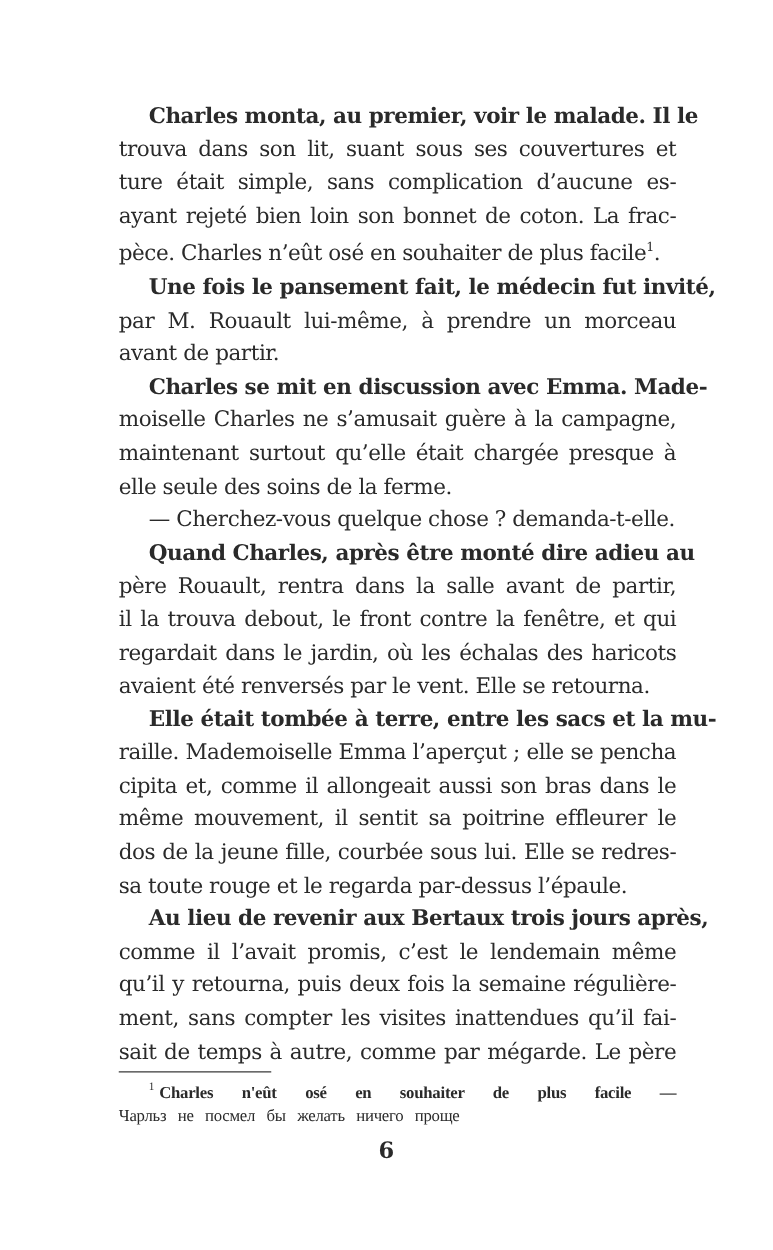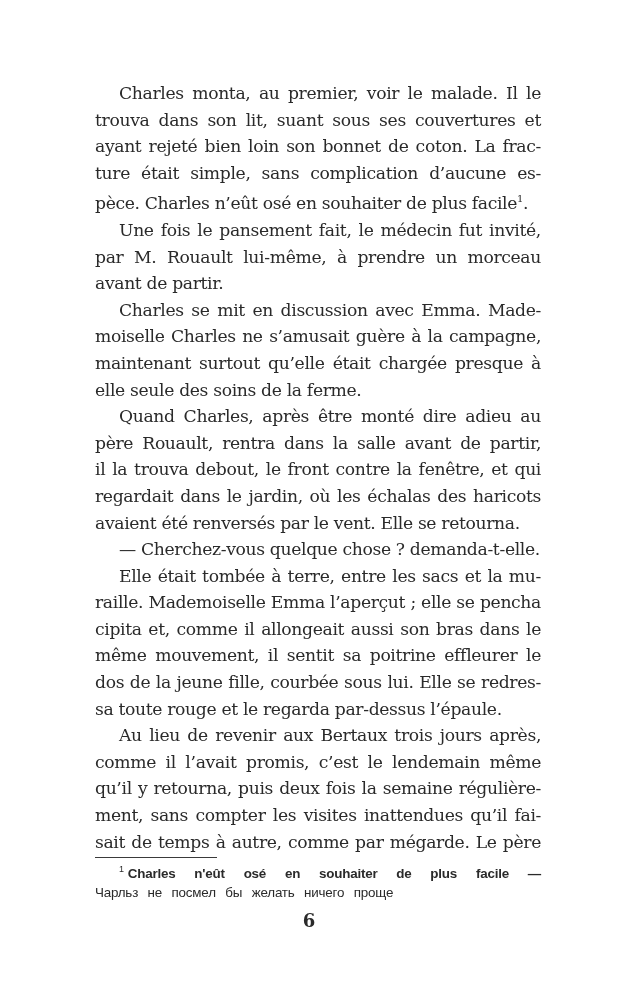--- a/index.html
+++ b/index.html
@@ -9,29 +9,29 @@
     font-family: "DejaVu Serif", "Liberation Serif", serif;
     color: #2a2a2a;
   }
   .body-text {
     font-size: 17.2px;
     line-height: 26.6px;
     letter-spacing: -0.35px;
   }
   .line { display: block; text-align: justify; text-align-last: justify; white-space: nowrap; }
   .line.last { text-align-last: left; }
-  .line.first { padding-left: 24px; }
+  .line.first { padding-left: 24px; font-weight: bold; }
   .line.dash { padding-left: 24px; text-align-last: left; }
   .footnote-rule {
     position: absolute; left: 95px; top: 857px; width: 122px; height: 0;
     border-top: 1px solid #3a3a3a;
   }
   .footnote {
     position: absolute; left: 95px; top: 860px; width: 446px;
-    font-family: Liberation Sans, sans-serif;
+    font-family: Liberation Serif, serif;
     font-size: 13.4px; line-height: 19px; color: #2a2a2a;
     letter-spacing: -0.2px;
   }
   .fn-line { display: block; white-space: nowrap; text-align: justify; text-align-last: justify; }
   .fn-line.first { padding-left: 24px; }
   .fn-line.last { text-align-last: left; word-spacing: 6px; }
   .fn-mark { font-size: 9px; vertical-align: 6px; font-weight: normal; margin-right: 4px; }
   .fn-bold { font-weight: bold; }
   .sup { font-size: 10px; vertical-align: 7px; }
   .page-number {
@@ -42,48 +42,48 @@
 </style>
 </head>
 <body>
 
 <div class="page">
   <div class="body-text">
 
     <div class="para-block">
       <span class="line first">Charles monta, au premier, voir le malade. Il le</span>
       <span class="line">trouva dans son lit, suant sous ses couvertures et</span>
+      <span class="line">ture était simple, sans complication d’aucune es-</span>
       <span class="line">ayant rejeté bien loin son bonnet de coton. La frac-</span>
-      <span class="line">ture était simple, sans complication d’aucune es-</span>
       <span class="line last"><span>pèce. Charles n’eût osé en souhaiter de plus facile</span><sup class="sup">1</sup><span>.</span></span>
     </div>
 
     <div class="para-block">
       <span class="line first">Une fois le pansement fait, le médecin fut invité,</span>
       <span class="line">par M. Rouault lui-même, à prendre un morceau</span>
       <span class="line last">avant de partir.</span>
     </div>
 
     <div class="para-block">
       <span class="line first">Charles se mit en discussion avec Emma. Made-</span>
       <span class="line">moiselle Charles ne s’amusait guère à la campagne,</span>
       <span class="line">maintenant surtout qu’elle était chargée presque à</span>
       <span class="line last">elle seule des soins de la ferme.</span>
     </div>
 
     <div class="para-block">
+      <span class="line dash">— Cherchez-vous quelque chose ? demanda-t-elle.</span>
+    </div>
+
+    <div class="para-block">
       <span class="line first">Quand Charles, après être monté dire adieu au</span>
       <span class="line">père Rouault, rentra dans la salle avant de partir,</span>
       <span class="line">il la trouva debout, le front contre la fenêtre, et qui</span>
       <span class="line">regardait dans le jardin, où les échalas des haricots</span>
       <span class="line last">avaient été renversés par le vent. Elle se retourna.</span>
-    </div>
-
-    <div class="para-block">
-      <span class="line dash">— Cherchez-vous quelque chose ? demanda-t-elle.</span>
     </div>
 
 
     <div class="para-block">
       <span class="line first">Elle était tombée à terre, entre les sacs et la mu-</span>
       <span class="line">raille. Mademoiselle Emma l’aperçut ; elle se pencha</span>
       <span class="line">cipita et, comme il allongeait aussi son bras dans le</span>
       <span class="line">même mouvement, il sentit sa poitrine effleurer le</span>
       <span class="line">dos de la jeune fille, courbée sous lui. Elle se redres-</span>
       <span class="line last">sa toute rouge et le regarda par-dessus l’épaule.</span>

